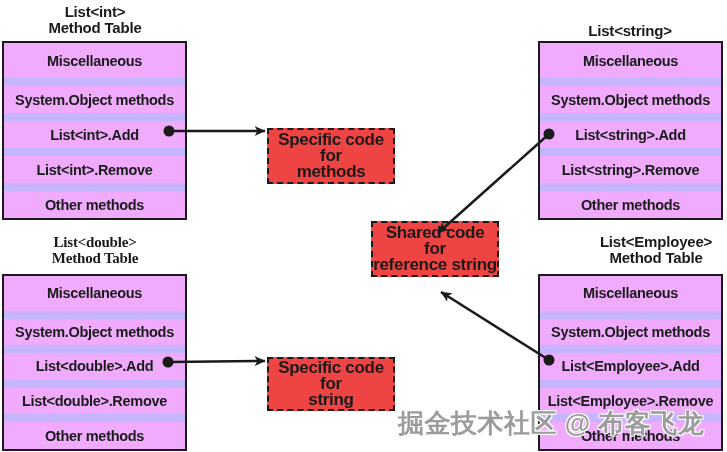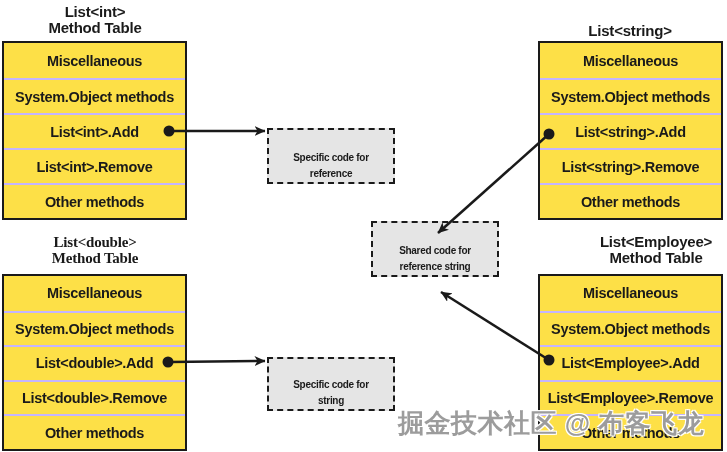--- a/index.html
+++ b/index.html
@@ -5,33 +5,33 @@
   html,body{margin:0;padding:0;background:#fff;}
   #stage{
     position:relative;width:727px;height:452px;background:#ffffff;overflow:hidden;
     font-family:"Liberation Sans",sans-serif;color:#1a1a1a;
   }
   .title{
     position:absolute;text-align:center;font-weight:700;font-size:15px;
     line-height:16px;letter-spacing:-0.2px;color:#1a1a1a;
   }
   .mtable{
-    position:absolute;box-sizing:border-box;border:2px solid #1a1a1a;background:#fde047;
+    position:absolute;box-sizing:border-box;border:2px solid #1a1a1a;background:#f0abfc;
     display:grid;grid-template-rows:repeat(5,1fr);
   }
   .mrow{
     display:flex;align-items:center;justify-content:center;
-    font-weight:700;font-size:14.5px;letter-spacing:-0.3px;border-top:2px solid #c4b5fd;
+    font-weight:700;font-size:14.5px;letter-spacing:-0.3px;border-top:8px solid #c4b5fd;
     white-space:nowrap;
   }
   .mrow:first-child{border-top:none;}
   .codebox{
-    position:absolute;box-sizing:border-box;border:2px dashed #1a1a1a;background:#e5e5e5;
-    display:flex;flex-direction:column;align-items:center;justify-content:flex-end;
-    font-weight:700;font-size:10px;line-height:16px;letter-spacing:-0.3px;text-align:center;
+    position:absolute;box-sizing:border-box;border:2px dashed #1a1a1a;background:#ef4444;
+    display:flex;flex-direction:column;align-items:center;justify-content:center;
+    font-weight:700;font-size:17px;line-height:16px;letter-spacing:-0.3px;text-align:center;
   }
   svg.overlay{position:absolute;left:0;top:0;pointer-events:none;}
   .watermark{
     position:absolute;left:398px;top:408px;width:330px;
     font-weight:700;font-size:26px;line-height:30px;letter-spacing:0.5px;
     color:#9c9c9c;z-index:6;white-space:nowrap;
     text-shadow:1px 1px 0 #ffffff,-1px -1px 0 #ffffff,1px -1px 0 #ffffff,-1px 1px 0 #ffffff;
   }
 </style>
 </head>
@@ -83,21 +83,21 @@
   <div class="mtable" style="left:538px;top:274px;width:185px;height:177px;">
     <div class="mrow">Miscellaneous</div>
     <div class="mrow">System.Object methods</div>
     <div class="mrow">List&lt;Employee&gt;.Add</div>
     <div class="mrow">List&lt;Employee&gt;.Remove</div>
     <div class="mrow">Other methods</div>
   </div>
 
   <div class="codebox" style="left:267px;top:128px;width:128px;height:56px;">
     <div>Specific code for</div>
-    <div>reference</div>
+    <div>methods</div>
   </div>
   <div class="codebox" style="left:371px;top:221px;width:128px;height:56px;">
     <div>Shared code for</div>
     <div>reference string</div>
   </div>
   <div class="codebox" style="left:267px;top:357px;width:128px;height:54px;">
     <div>Specific code for</div>
     <div>string</div>
   </div>
 

